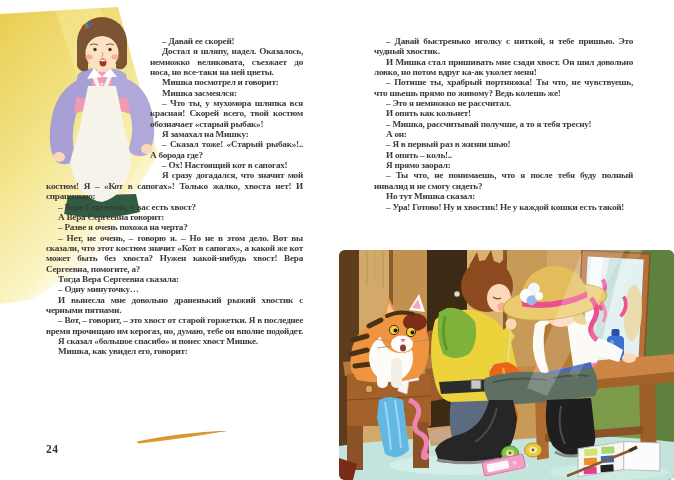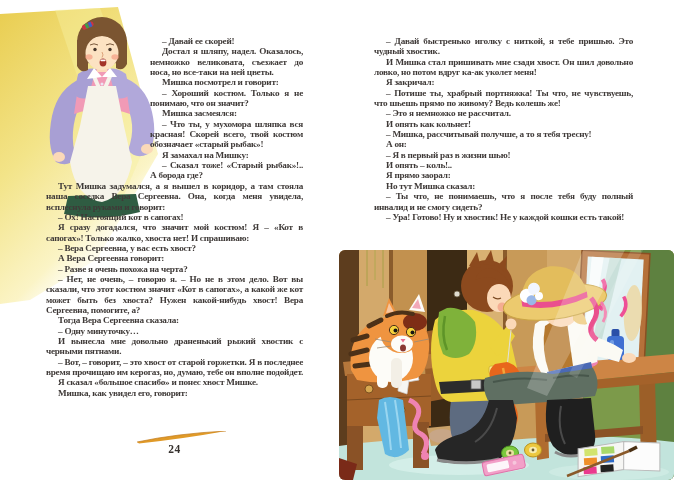--- a/index.html
+++ b/index.html
@@ -17,21 +17,21 @@
     font-size:9.2px;line-height:10.35px;font-weight:bold;
     color:#3f3a38;text-align:justify;letter-spacing:-0.25px;
   }
   #left-col{left:46px;width:257px;}
   #right-col{left:374px;width:259px;}
   .textcol p{margin:0;text-indent:12px;}
   .wrapshape{
     float:left;width:104px;height:136px;
     shape-outside:polygon(0 0,102 0,98 46,92 76,74 92,56 114,0 136);
   }
-  .footer{position:absolute;left:46px;top:439px;width:257px;text-align:center;z-index:2;}
+  .footer{position:absolute;left:46px;top:439px;width:257px;z-index:2;}
   .pagenum{font-size:11.5px;font-weight:bold;color:#36312e;letter-spacing:0.5px;}
   #swoosh{position:absolute;left:137px;top:431px;width:90px;height:13px;z-index:2;}
 </style>
 </head>
 <body>
 
 <div class="spread">
 
   <svg id="left-illo" class="illo" viewBox="0 0 165 300" aria-hidden="true">
     <defs>
@@ -90,26 +90,24 @@
         <rect x="89" y="19" width="3" height="5" fill="#3a62c8"></rect>
       </g>
     </g>
   </svg>
 
   <div id="left-col" class="textcol">
     <div class="wrapshape"></div>
     <p>– Давай ее скорей!</p>
     <p>Достал я шляпу, надел. Оказалось, немножко великовата, съезжает до носа, но все-таки на ней цветы.</p>
     <p>Мишка посмотрел и говорит:</p>
-    <p>– Хороший костюм. Только я не понимаю, что он значит?</p>
     <p>Мишка засмеялся:</p>
     <p>– Что ты, у мухомора шляпка вся красная! Скорей всего, твой костюм обозначает «старый рыбак»!</p>
     <p>Я замахал на Мишку:</p>
     <p>– Сказал тоже! «Старый рыбак»!.. А борода где?</p>
-    <p>Тут Мишка задумался, а я вышел в коридор, а там стояла наша соседка Вера Сергеевна. Она, когда меня увидела, всплеснула руками и говорит:</p>
     <p>– Ох! Настоящий кот в сапогах!</p>
     <p>Я сразу догадался, что значит мой костюм! Я – «Кот в сапогах»! Только жалко, хвоста нет! И спрашиваю:</p>
     <p>– Вера Сергеевна, у вас есть хвост?</p>
     <p>А Вера Сергеевна говорит:</p>
     <p>– Разве я очень похожа на черта?</p>
     <p>– Нет, не очень, – говорю я. – Но не в этом дело. Вот вы сказали, что этот костюм значит «Кот в сапогах», а какой же кот может быть без хвоста? Нужен какой-нибудь хвост! Вера Сергеевна, помогите, а?</p>
     <p>Тогда Вера Сергеевна сказала:</p>
     <p>– Одну минуточку…</p>
     <p>И вынесла мне довольно драненький рыжий хвостик с черными пятнами.</p>
     <p>– Вот, – говорит, – это хвост от старой горжетки. Я в последнее время прочищаю им керогаз, но, думаю, тебе он вполне подойдет.</p>
@@ -121,31 +119,30 @@
     <path d="M0,11 Q40,2.5 89,0 Q48,7.5 2,12.5 Z" fill="#e09a28"></path>
     <path d="M0,11 Q40,2.5 89,0" stroke="#c07818" stroke-width="0.7" fill="none"></path>
   </svg>
   <div class="footer">
     <span class="pagenum">24</span>
   </div>
 
   <div id="right-col" class="textcol">
     <p>– Давай быстренько иголку с ниткой, я тебе пришью. Это чудный хвостик.</p>
     <p>И Мишка стал пришивать мне сзади хвост. Он шил довольно ловко, но потом вдруг ка-ак уколет меня!</p>
-    <p>Я закричал:</p>
     <p>– Потише ты, храбрый портняжка! Ты что, не чувствуешь, что шьешь прямо по живому? Ведь колешь же!</p>
     <p>– Это я немножко не рассчитал.</p>
     <p>И опять как кольнет!</p>
     <p>– Мишка, рассчитывай получше, а то я тебя тресну!</p>
     <p>А он:</p>
     <p>– Я в первый раз в жизни шью!</p>
     <p>И опять – коль!..</p>
     <p>Я прямо заорал:</p>
+    <p>– Ты что, не понимаешь, что я после тебя буду полный инвалид и не смогу сидеть?</p>
     <p>Но тут Мишка сказал:</p>
-    <p>– Ты что, не понимаешь, что я после тебя буду полный инвалид и не смогу сидеть?</p>
     <p>– Ура! Готово! Ну и хвостик! Не у каждой кошки есть такой!</p>
   </div>
 
   <div id="right-illo" class="illo">
   <svg viewBox="0 0 335 230" width="335" height="230" aria-hidden="true">
 
     <g>
       <rect x="0" y="0" width="335" height="230" fill="#c79b5f"></rect>
       <rect x="0" y="0" width="20" height="230" fill="#5d3d1e"></rect>
       <rect x="20" y="0" width="30" height="230" fill="#d3a96b"></rect>

